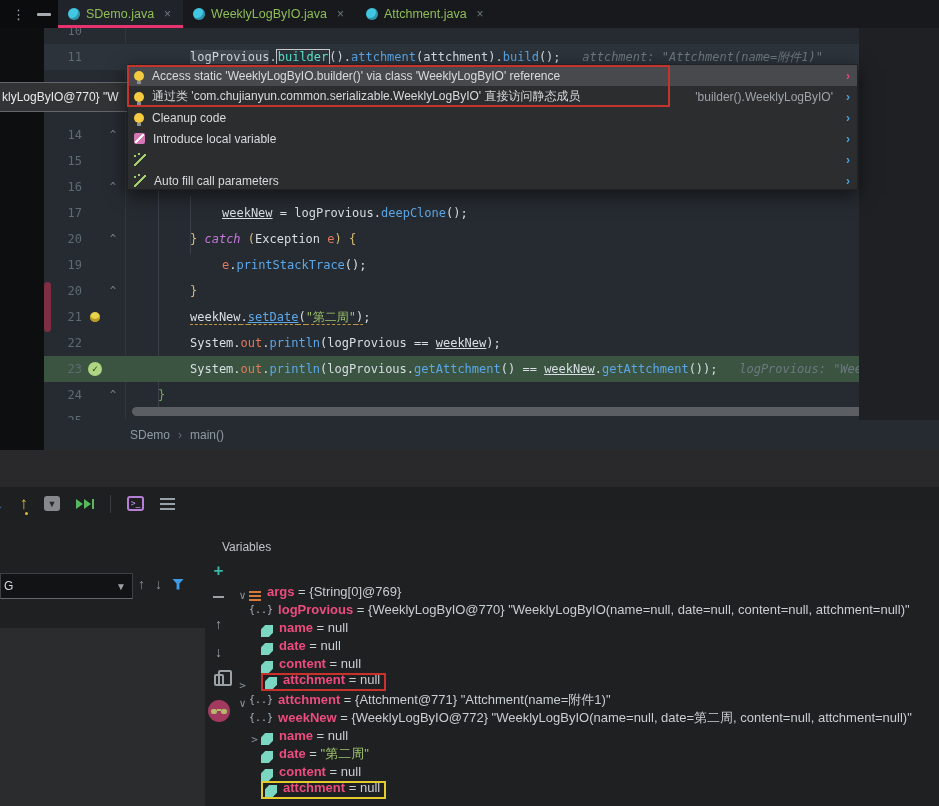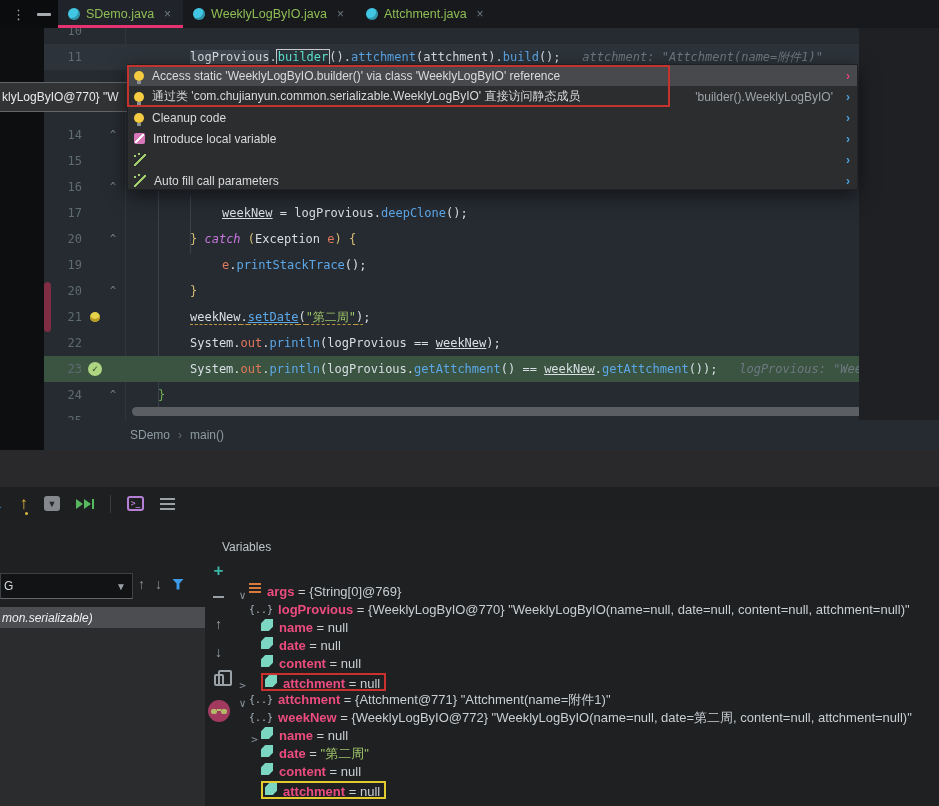--- a/index.html
+++ b/index.html
@@ -124,21 +124,21 @@
   .i-glasses::before { content:""; position:absolute; top:9px; left:3px; width:6px; height:5px; border-radius:2px;
                        background:#B3B86A; box-shadow:10px 0 0 #B3B86A; }
   .i-glasses::after { content:""; position:absolute; top:9px; left:9px; width:4px; height:2px; background:#B3B86A; }
 
   
   .tree { position:absolute; left:232px; top:40px; width:707px; height:246px; overflow:hidden;
           font-size:13px; color:#C9CED2; }
   .trow { height:18px; line-height:18px; display:flex; align-items:center; white-space:pre; }
   .trow .chevslot { width:13px; flex:0 0 auto; color:#8A949C; font-size:11px; text-align:center;
                     font-family:"DejaVu Sans Mono", monospace; }
-  .rowbox { display:flex; align-items:flex-start; height:18px;margin-top:28px; }
+  .rowbox { display:flex; align-items:flex-end; height:18px;margin-top:28px; }
   .rowbox.box-red { border:2px solid #C8312E; padding:0 4px 0 2px; }
   .rowbox.box-yellow { border:2px solid #E3CB2F; padding:0 4px 0 2px; }
   .i-array { width:12px; height:10px; flex:0 0 auto; margin-right:6px;
              background:repeating-linear-gradient(0deg,#D77A3A 0 2px, transparent 2px 4px); }
   .i-object { color:#A9B2BA; font-family:"DejaVu Sans Mono", monospace; font-size:10px; margin-right:5px; flex:0 0 auto; }
   .i-tag { width:12px; height:12px; flex:0 0 auto; margin-right:6px; background:#7BD6C2;
            clip-path:polygon(35% 0,100% 0,100% 65%,65% 100%,0 100%,0 35%); }
   .vname { color:#ED4C7E; font-weight:bold; }
   .vval { color:#C9CED2; }
   .vstr { color:#9FC56A; }
@@ -265,21 +265,20 @@
 
     <div class="fcombo">
       <span>G</span>
       <span class="dd">▼</span>
     </div>
     <div class="f-icons">
       <span>↑</span>
       <span>↓</span>
       <span class="i-funnel"></span>
     </div>
-    <div class="frame-row">mon.serializable)</div>
     <div class="frames-bg"></div>
 
     <div class="vtb">
       <span class="i-plus">+</span>
       <span class="i-minus"></span>
       <span class="arr">↑</span>
       <span class="arr">↓</span>
       <span class="i-copy"></span>
       <span class="i-glasses"></span>
     </div>

